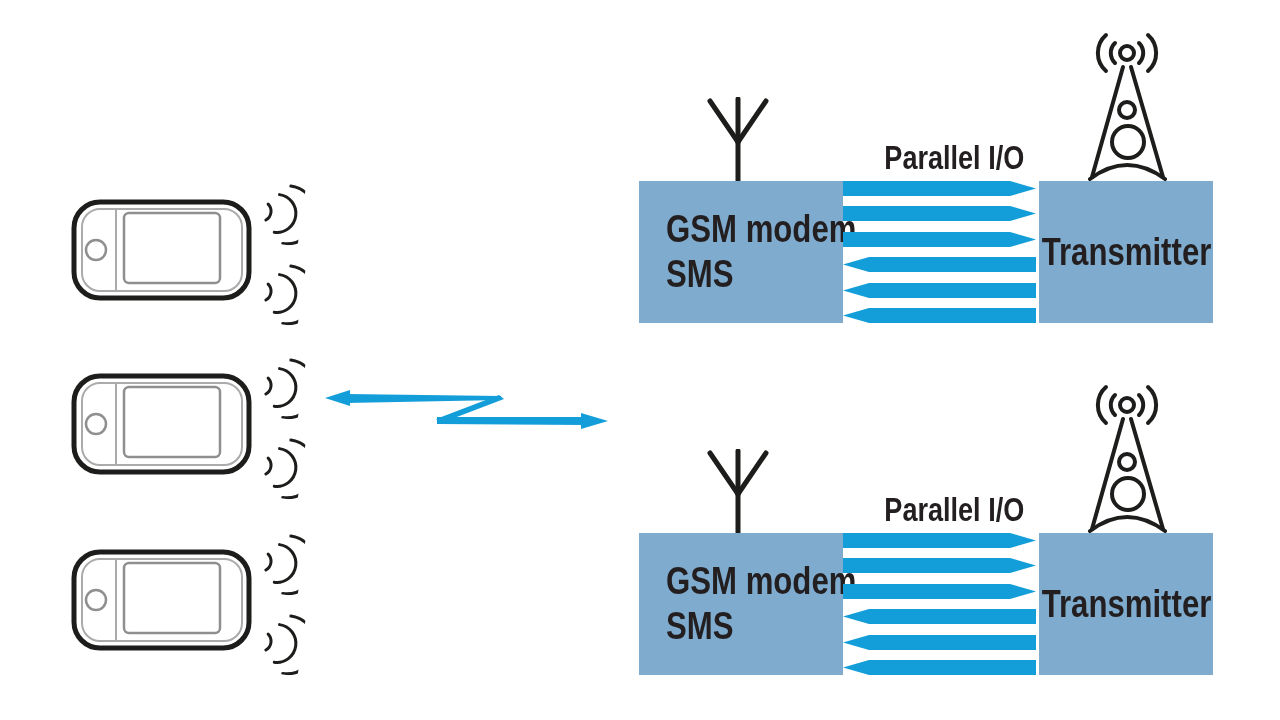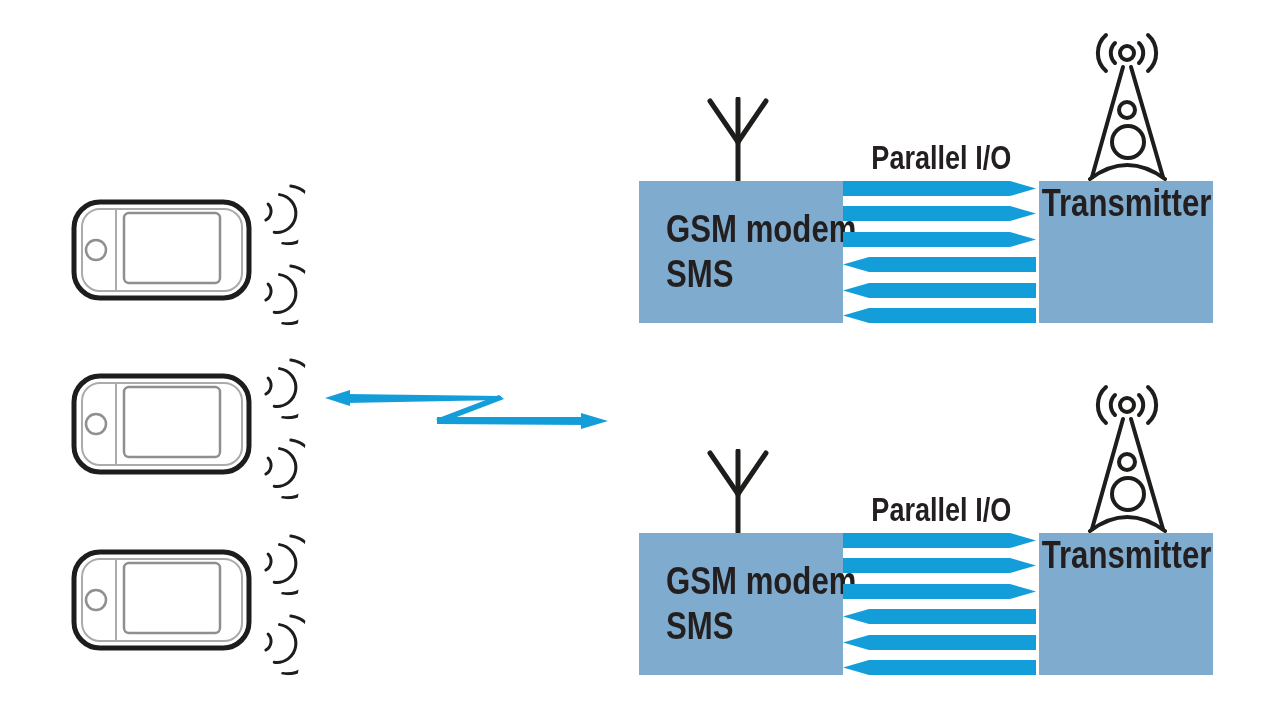--- a/index.html
+++ b/index.html
@@ -3,23 +3,23 @@
 <meta charset="utf-8">
 <style>
   html,body{margin:0;padding:0;background:#fff;}
   .canvas{
     position:relative;width:1280px;height:720px;background:#ffffff;
     font-family:"Liberation Sans",sans-serif;overflow:hidden;
   }
   .abs{position:absolute;}
   .box{background:var(--box-fill);}
   .gsm-box{left:639px;width:204px;height:142px;display:flex;flex-direction:column;justify-content:center;padding-left:27px;box-sizing:border-box;}
-  .tx-box{left:1039px;width:174px;height:142px;display:flex;align-items:flex-start;justify-content:center;}
+  .tx-box{left:1039px;width:174px;height:142px;display:flex;align-items:center;justify-content:center;}
   .box-text{color:var(--text-dark);font-size:38px;font-weight:bold;line-height:45px;}
-  .io-label{left:843px;width:197px;height:38px;display:flex;align-items:flex-end;justify-content:center;color:var(--text-dark);font-size:33px;font-weight:bold;}
+  .io-label{left:843px;width:197px;height:38px;display:flex;align-items:flex-end;justify-content:flex-end;color:var(--text-dark);font-size:33px;font-weight:bold;}
   .condensed{display:inline-block;transform:scaleX(0.82);transform-origin:0 50%;white-space:nowrap;}
   .c-center{display:inline-block;transform:scaleX(0.82);transform-origin:50% 50%;white-space:nowrap;}
   .phone-outer{fill:#ffffff;stroke:var(--line-dark);stroke-width:5;}
   .phone-inner{fill:none;stroke:#ababab;stroke-width:2;}
   .phone-detail{fill:#ffffff;stroke:#8f8f8f;stroke-width:2.5;}
   .waves path{fill:none;stroke:var(--line-dark);stroke-width:3;stroke-linecap:round;}
   .waves{transform:rotate(8deg);}
   .antenna-path{fill:none;stroke:var(--line-dark);stroke-width:5;stroke-linecap:round;}
   .t-stroke{fill:none;stroke:var(--line-dark);stroke-width:4;stroke-linecap:round;}
   .cyan{fill:var(--arrow-cyan);}

